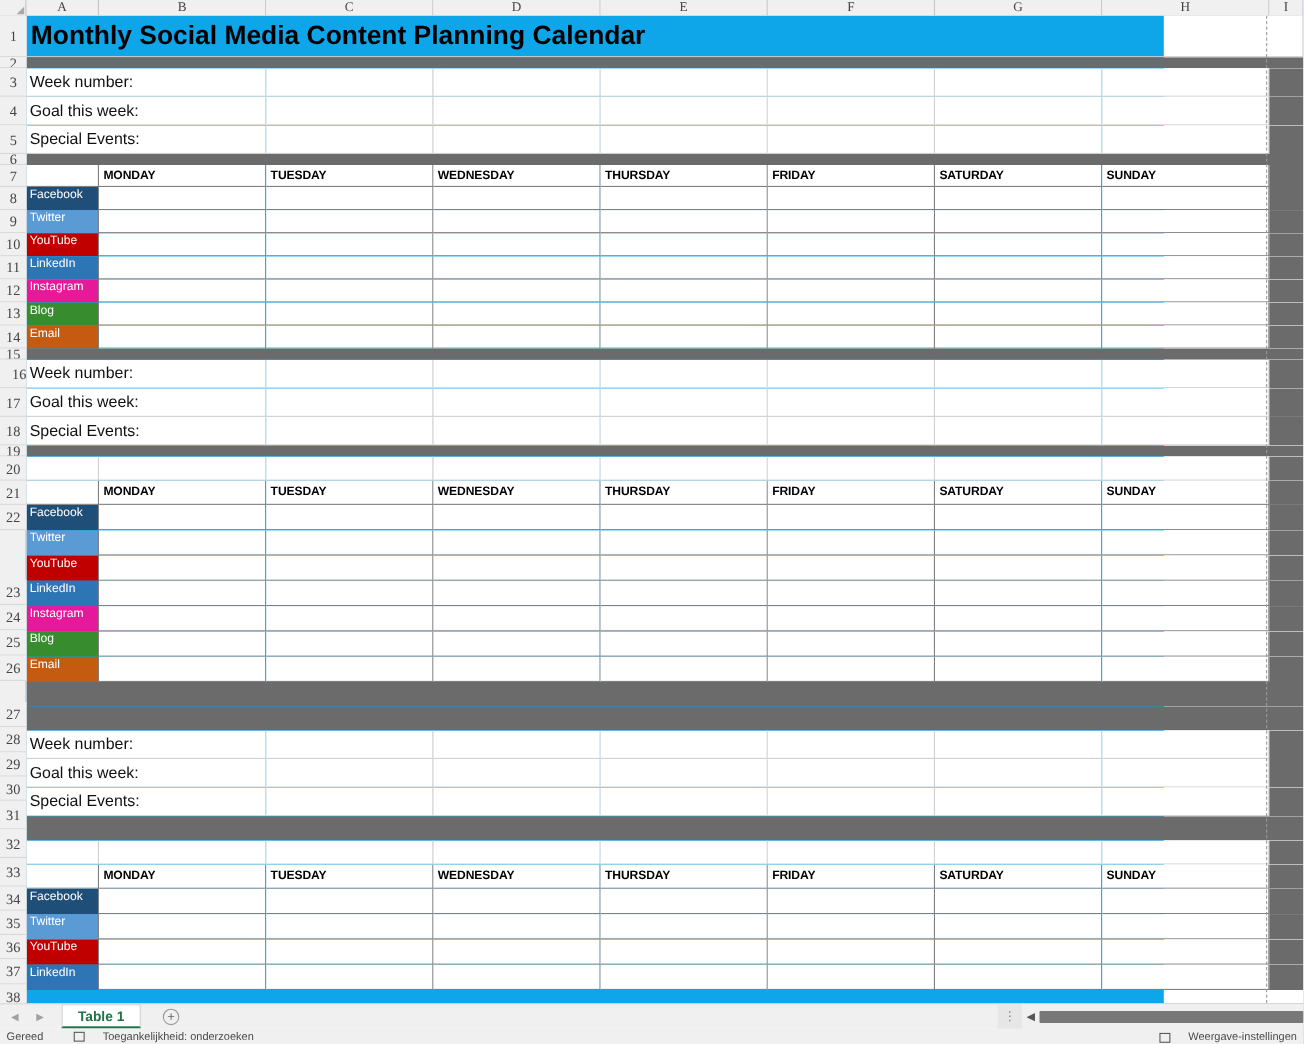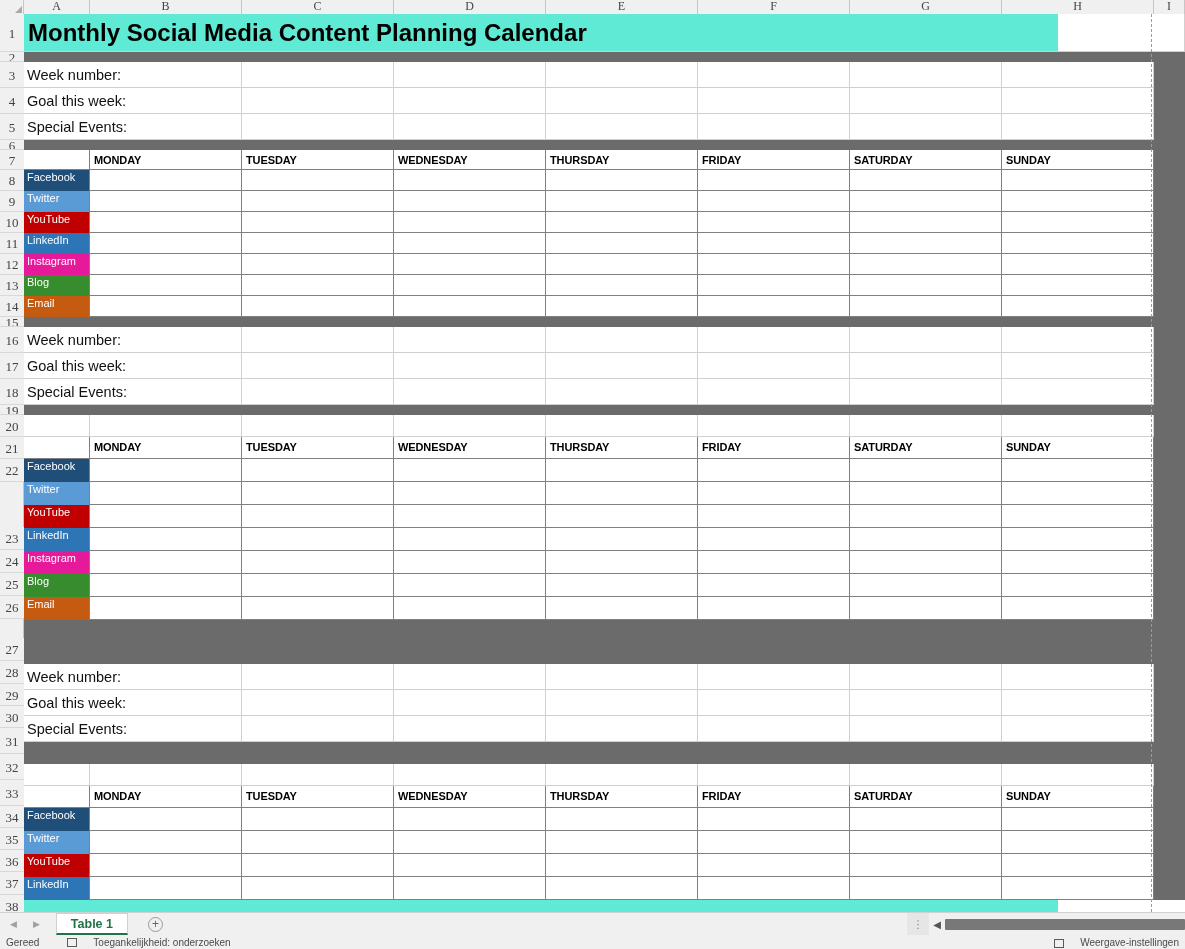--- a/index.html
+++ b/index.html
@@ -78,21 +78,21 @@
   .row-head span {
     position: absolute; left: 0; right: 0;
     top: 50%; transform: translateY(-50%);
     line-height: 1;
   }
 
   
   .sheet-body {
     position: absolute; left: 24px; top: 14px;
     width: 1034px; height: 898px;
-    background: #5eead4;
+    background: #0ea5e9;
     z-index: 1;
   }
 
   .srow { display: flex; width: 1161px; overflow: hidden; }
 
   .cell { flex: 0 0 auto; height: 100%; overflow: hidden; position: relative; }
 
   
   .wA { width: 66px; }
   .wD { width: 152px; }
@@ -287,21 +287,21 @@
         </div>
         <div class="row-head" style="height: 21px;">
           <span>13</span>
         </div>
         <div class="row-head" style="height: 21px;">
           <span>14</span>
         </div>
         <div class="row-head" style="height: 10px;">
           <span>15</span>
         </div>
-        <div class="row-head" style="height: 26px;">
+        <div class="row-head" style="height: 26px; text-align: right;">
           <span>16</span>
         </div>
         <div class="row-head" style="height: 26px;">
           <span>17</span>
         </div>
         <div class="row-head" style="height: 26px;">
           <span>18</span>
         </div>
         <div class="row-head" style="height: 10px;">
           <span>19</span>

